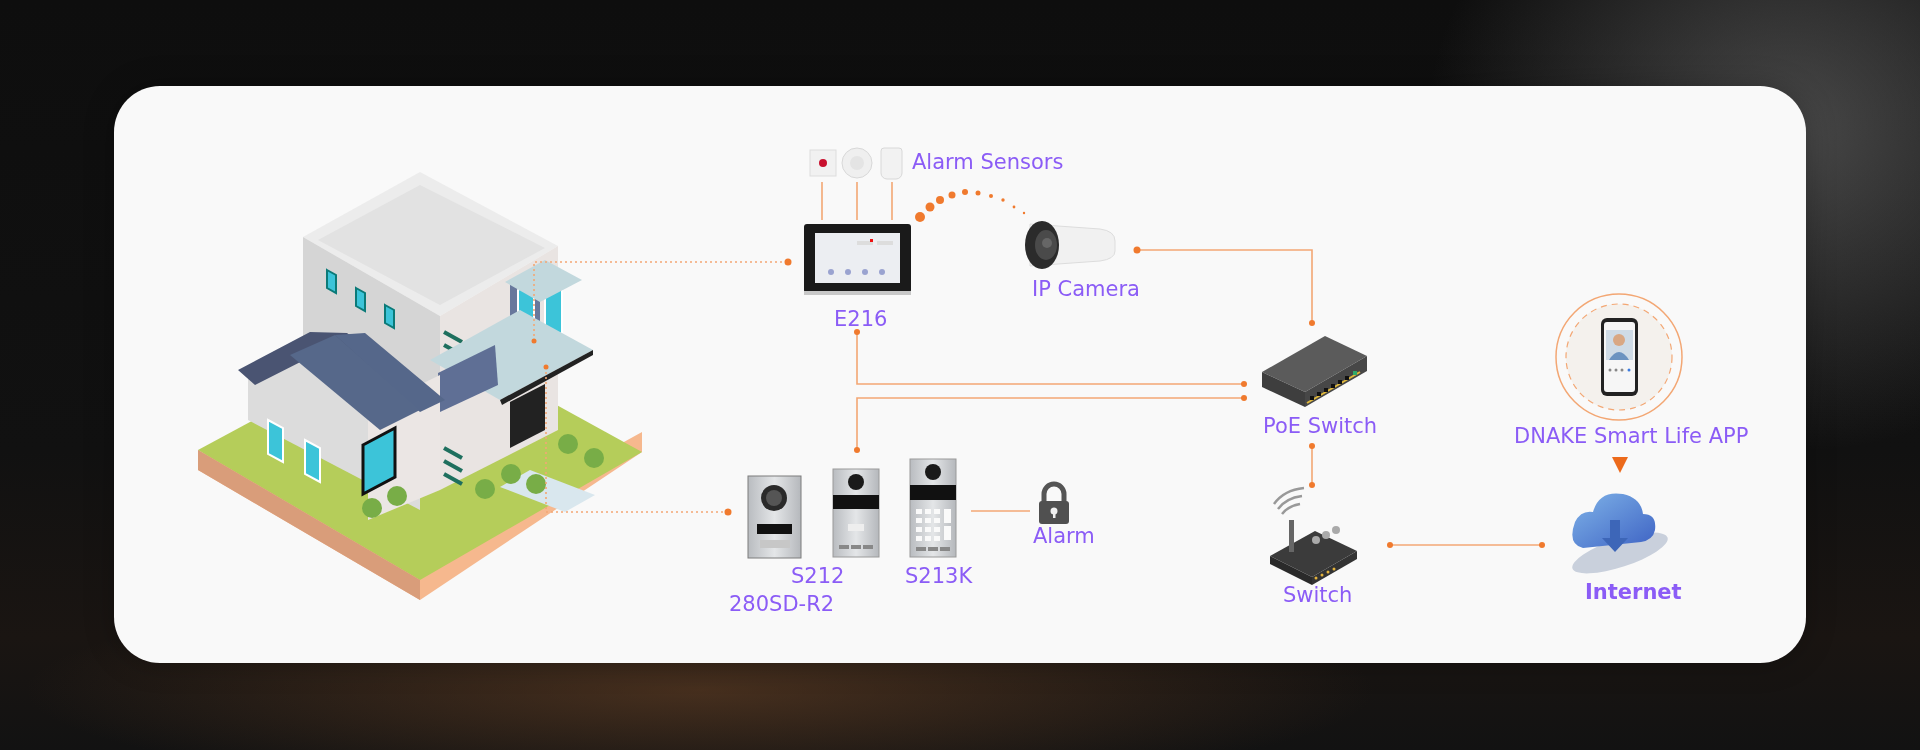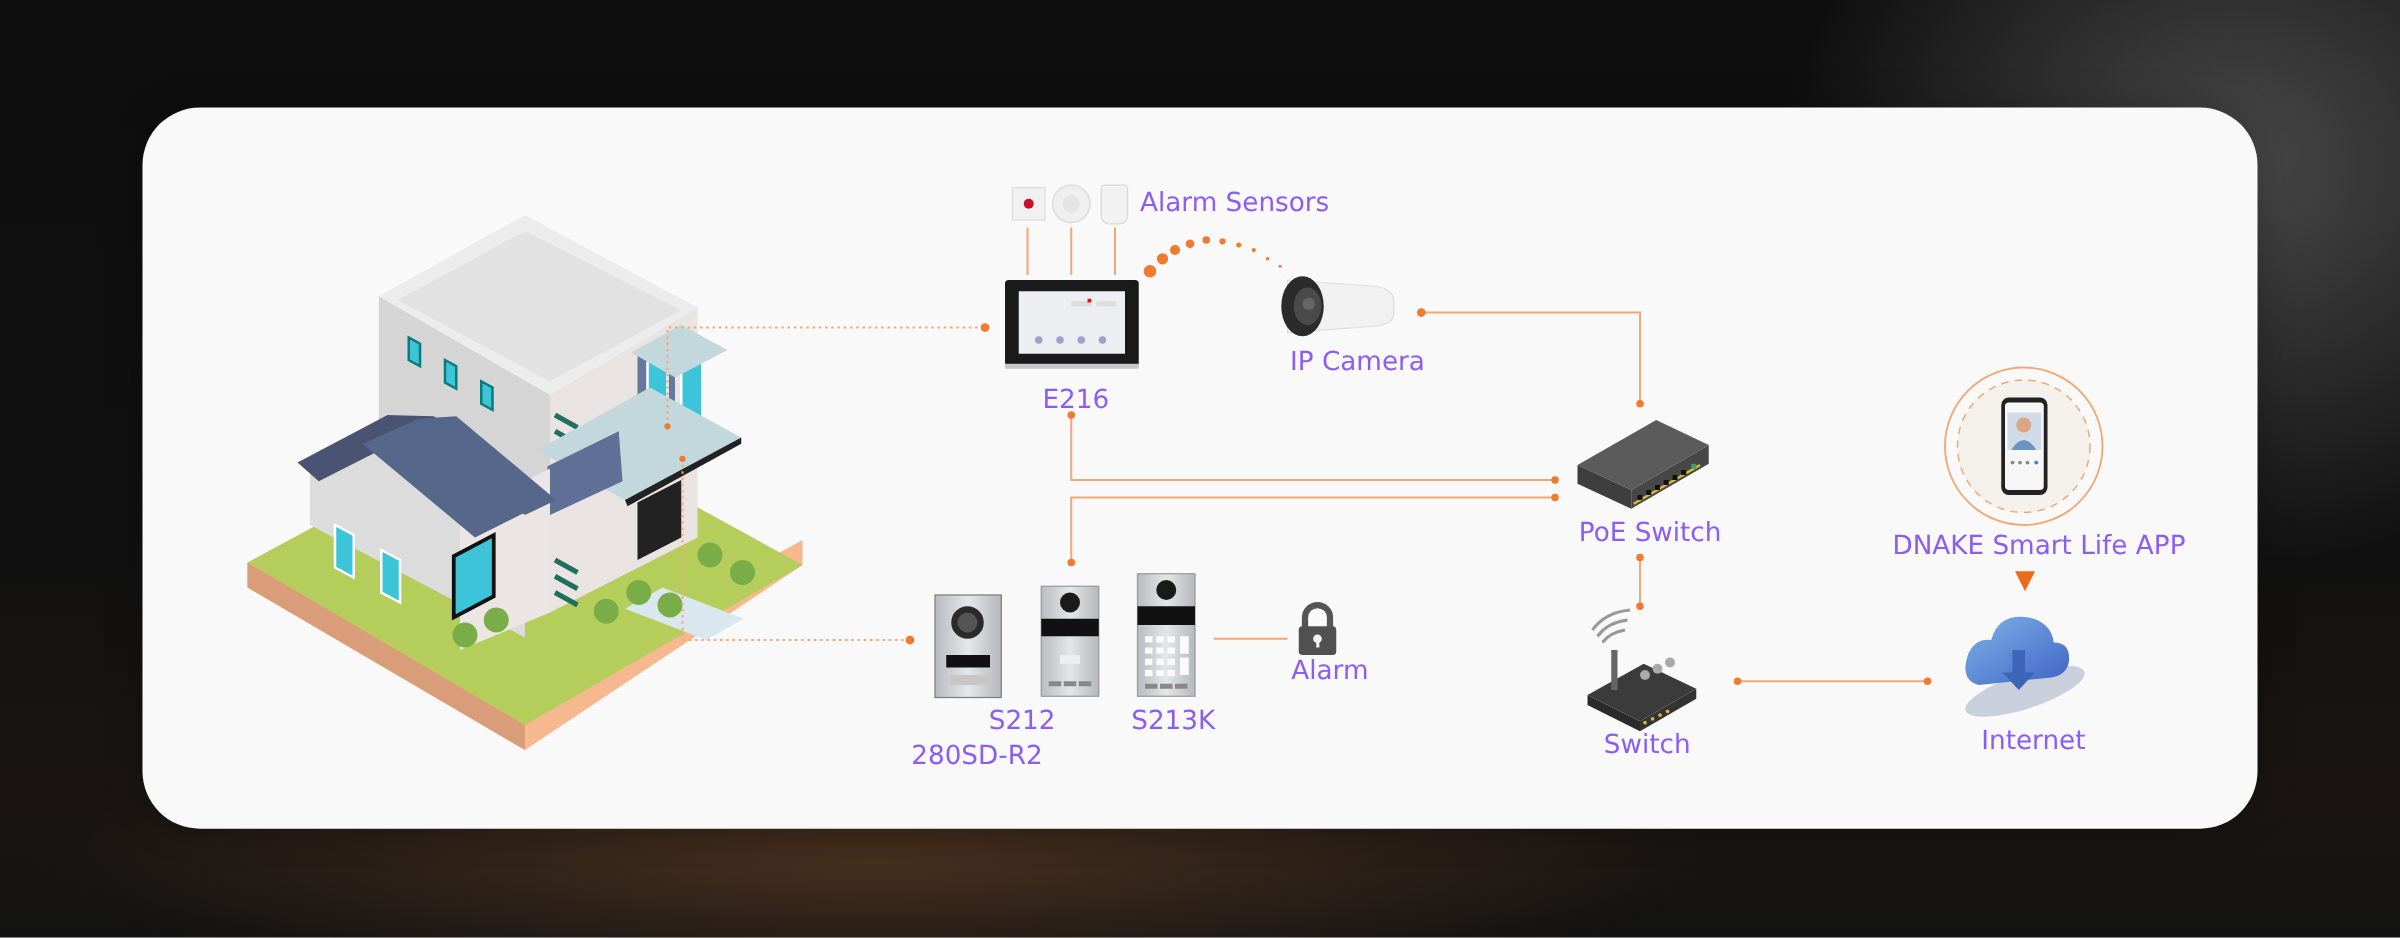--- a/index.html
+++ b/index.html
@@ -282,18 +282,18 @@
     <path d="M1583,548 q-16,-4 -8,-26 q6,-12 18,-10 q6,-22 30,-18 q18,4 20,20 q14,0 12,16 q-2,10 -14,12 z" fill="url(#cloudG)"></path>
     <path d="M1610,520 h10 v18 h8 l-13,14 l-13,-14 h8 z" fill="#3d66b8"></path>
   </g>
 </svg>
 
 <div class="lbl" style="left:912px;top:150px;">Alarm Sensors</div>
 <div class="lbl" style="left:834px;top:307px;">E216</div>
 <div class="lbl" style="left:1032px;top:277px;">IP Camera</div>
 <div class="lbl" style="left:1263px;top:414px;">PoE Switch</div>
 <div class="lbl" style="left:1283px;top:583px;">Switch</div>
-<div class="lbl" style="left:1585px;top:580px;">Internet</div>
+<div class="lbl" style="left:1585px;top:580px;font-weight:bold;">Internet</div>
 <div class="lbl" style="left:1514px;top:424px;">DNAKE Smart Life APP</div>
 <div class="lbl" style="left:729px;top:564px;margin-top:28px;">280SD-R2</div>
 <div class="lbl" style="left:791px;top:564px;">S212</div>
 <div class="lbl" style="left:905px;top:564px;">S213K</div>
 <div class="lbl" style="left:1033px;top:524px;">Alarm</div>
 
 </body></html>

